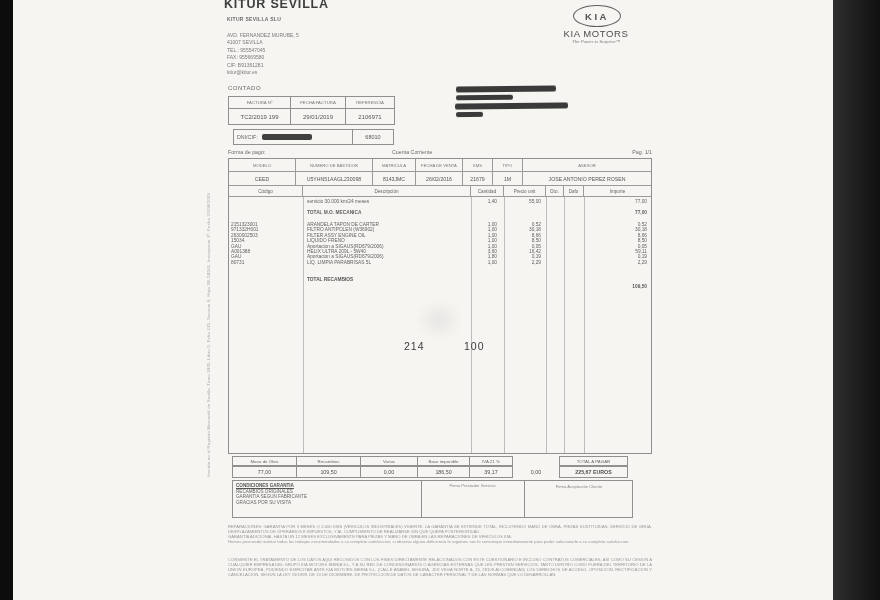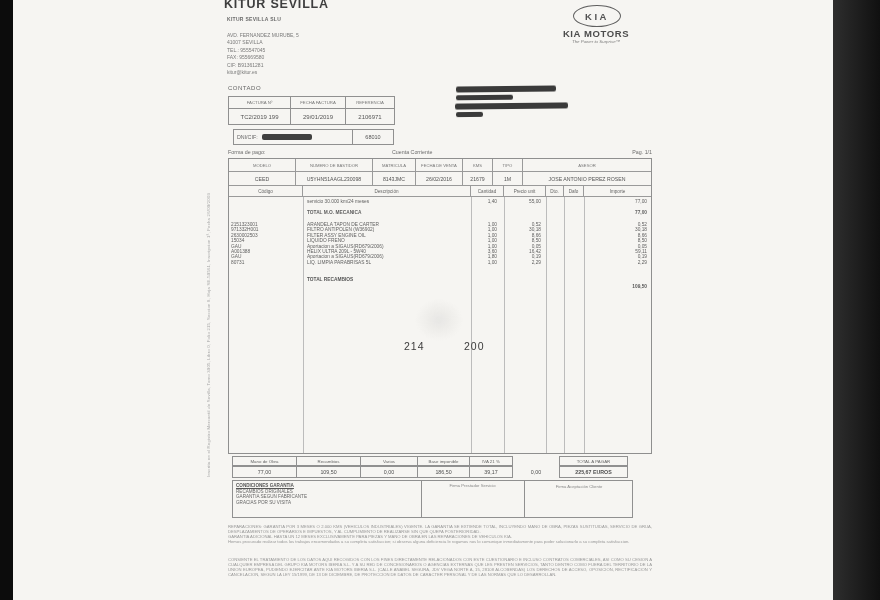--- a/index.html
+++ b/index.html
@@ -10,21 +10,21 @@
   .bar-left{position:absolute;left:0;top:0;width:13px;height:600px;background:#0c0c0c;}
   .bar-right{position:absolute;left:833px;top:0;width:47px;height:600px;background:linear-gradient(90deg,#2e2e2e,#101010);}
   .doc{position:absolute;left:0;top:0;width:880px;height:600px;filter:blur(0.22px);}
   
   .company-name{left:224px;top:-3px;font-size:12.5px;font-weight:bold;letter-spacing:.8px;color:#3e3e3e;}
   .company-legal{left:227px;top:16px;font-size:5px;font-weight:bold;color:#6b6b6b;letter-spacing:.3px;}
   .addr{left:227px;top:32px;font-size:5px;line-height:7.4px;color:#7a7a7a;}
   .logo-oval{left:573px;top:5px;width:46px;height:20px;border:1.6px solid #5f5f5f;border-radius:50%;
              display:flex;align-items:center;justify-content:center;font-size:9.5px;font-weight:bold;
              letter-spacing:2.5px;color:#525252;}
-  .brand-name{left:548px;top:28px;width:96px;text-align:center;font-size:9.5px;font-weight:bold;color:#4c4c4c;letter-spacing:.6px;}
+  .brand-name{left:548px;top:28px;width:96px;text-align:center;font-size:9.5px;font-weight:normal;color:#4c4c4c;letter-spacing:.6px;}
   .brand-tagline{left:548px;top:39px;width:96px;text-align:center;font-size:4.4px;color:#7c7c7c;font-style:italic;}
   .contado{left:228px;top:85px;font-size:6px;color:#666;letter-spacing:.5px;}
   
   .inv-box{left:228px;top:96px;width:165px;height:27px;border:1px solid #909090;display:flex;}
   .inv-cell{display:flex;flex-direction:column;border-right:1px solid #909090;box-sizing:border-box;}
   .inv-cell:last-child{border-right:none;}
   .inv-c1{width:62px;} .inv-c2{width:55px;} .inv-c3{width:48px;}
   .inv-label{height:11px;border-bottom:1px solid #909090;font-size:4.3px;display:flex;align-items:center;justify-content:center;color:#777;}
   .inv-value{flex:1;font-size:6px;display:flex;align-items:center;justify-content:center;color:#555;}
   
@@ -333,13 +333,13 @@
     <div>Hemos procurado realizar todos los trabajos encomendados a su completa satisfaccion; si observa alguna deficiencia le rogamos nos lo comunique inmediatamente para poder solucionarlo a su completa satisfaccion.</div>
   </div>
   <div class="abs legal2">CONSIENTE EL TRATAMIENTO DE LOS DATOS AQUI RECOGIDOS CON LOS FINES DIRECTAMENTE RELACIONADOS CON ESTE CUESTIONARIO E INCLUSO CONTRATOS COMERCIALES, ASI COMO SU CESION A CUALQUIER EMPRESA DEL GRUPO KIA MOTORS IBERIA S.L. Y A SU RED DE CONCESIONARIOS O AGENCIAS EXTERNAS QUE LES PRESTEN SERVICIOS, TANTO DENTRO COMO FUERA DEL TERRITORIO DE LA UNION EUROPEA, PUDIENDO EJERCITAR ANTE KIA MOTORS IBERIA S.L. (CALLE ANABEL SEGURA, JDV VEGA NORTE A, 15, 28108 ALCOBENDAS) LOS DERECHOS DE ACCESO, OPOSICION, RECTIFICACION Y CANCELACION, SEGUN LA LEY 15/1999, DE 13 DE DICIEMBRE, DE PROTECCION DE DATOS DE CARACTER PERSONAL Y DE LAS NORMAS QUE LO DESARROLLAN.</div>
 
   <div class="abs registry">Inscrita en el Registro Mercantil de Sevilla, Tomo 3905, Libro 0, Folio 215, Seccion 8, Hoja SE-59561, Inscripcion 1ª, Fecha 26/09/2003</div>
 
   <div class="abs wm"></div>
 </div>
 
 <div class="annot a271">214</div>
-<div class="annot a100">200</div>
+<div class="annot a100">100</div>
 
 </body></html>

